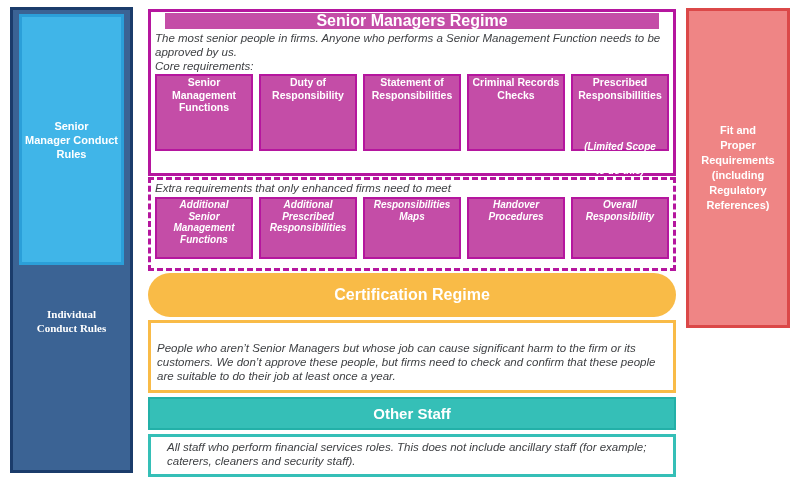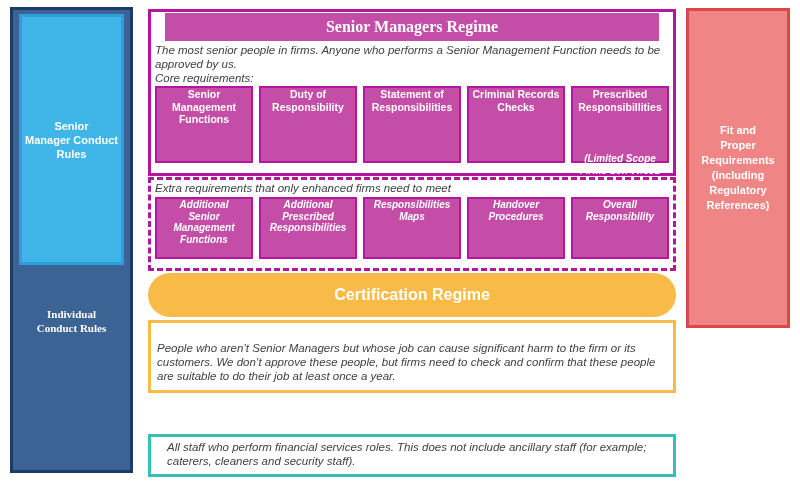--- a/index.html
+++ b/index.html
@@ -28,23 +28,23 @@
   .right-box{
     position:absolute;left:686px;top:8px;width:104px;height:320px;box-sizing:border-box;
     background:var(--red-fill,#ef8585);border:3px solid var(--red-border,#db4848);
     display:flex;align-items:center;justify-content:center;
   }
   .right-box .panel-label{line-height:15px;}
   
   .mid{position:absolute;left:148px;width:528px;box-sizing:border-box;}
   .smr-box{top:9px;height:167px;background:#fff;border:3px solid var(--magenta-border,#b5169e);}
   .smr-header{
-    margin:1px 14px 0;height:28px;background:var(--magenta-fill,#c44da7);
+    margin:1px 14px 0;height:16px;background:var(--magenta-fill,#c44da7);
     display:flex;align-items:center;justify-content:center;
-    color:#fff;font-weight:bold;font-size:16px;font-family:Liberation Serif, serif;
+    color:#fff;font-weight:bold;font-size:16px;
   }
   .body-text{
     font-style:italic;font-size:11.5px;line-height:14px;color:var(--text-dark,#3f4144);
   }
   .smr-desc{margin:2px 4px 0;}
   .smr-core-label{margin:0 4px;}
   .box-row{display:flex;gap:6px;margin:1px 4px 0;}
   .m-box{
     flex:1;box-sizing:border-box;background:var(--magenta-fill,#c44da7);
     border:2px solid var(--magenta-border,#b5169e);
@@ -156,20 +156,23 @@
     </div>
   </div>
 
   <div class="mid cert-header">
     <span>Certification Regime</span>
   </div>
   <div class="mid cert-body">
     <div class="body-text">People who aren’t Senior Managers but whose job can cause significant harm to the firm or its customers. We don’t approve these people, but firms need to check and confirm that these people are suitable to do their job at least once a year.</div>
   </div>
 
+  <div class="mid other-header">
+    <span>Other Staff</span>
+  </div>
   <div class="mid other-body">
     <div class="body-text">All staff who perform financial services roles. This does not include ancillary staff (for example; caterers, cleaners and security staff).</div>
   </div>
 
   <div class="right-box">
     <div class="panel-label pre">Fit and
 Proper
 Requirements
 (including
 Regulatory

